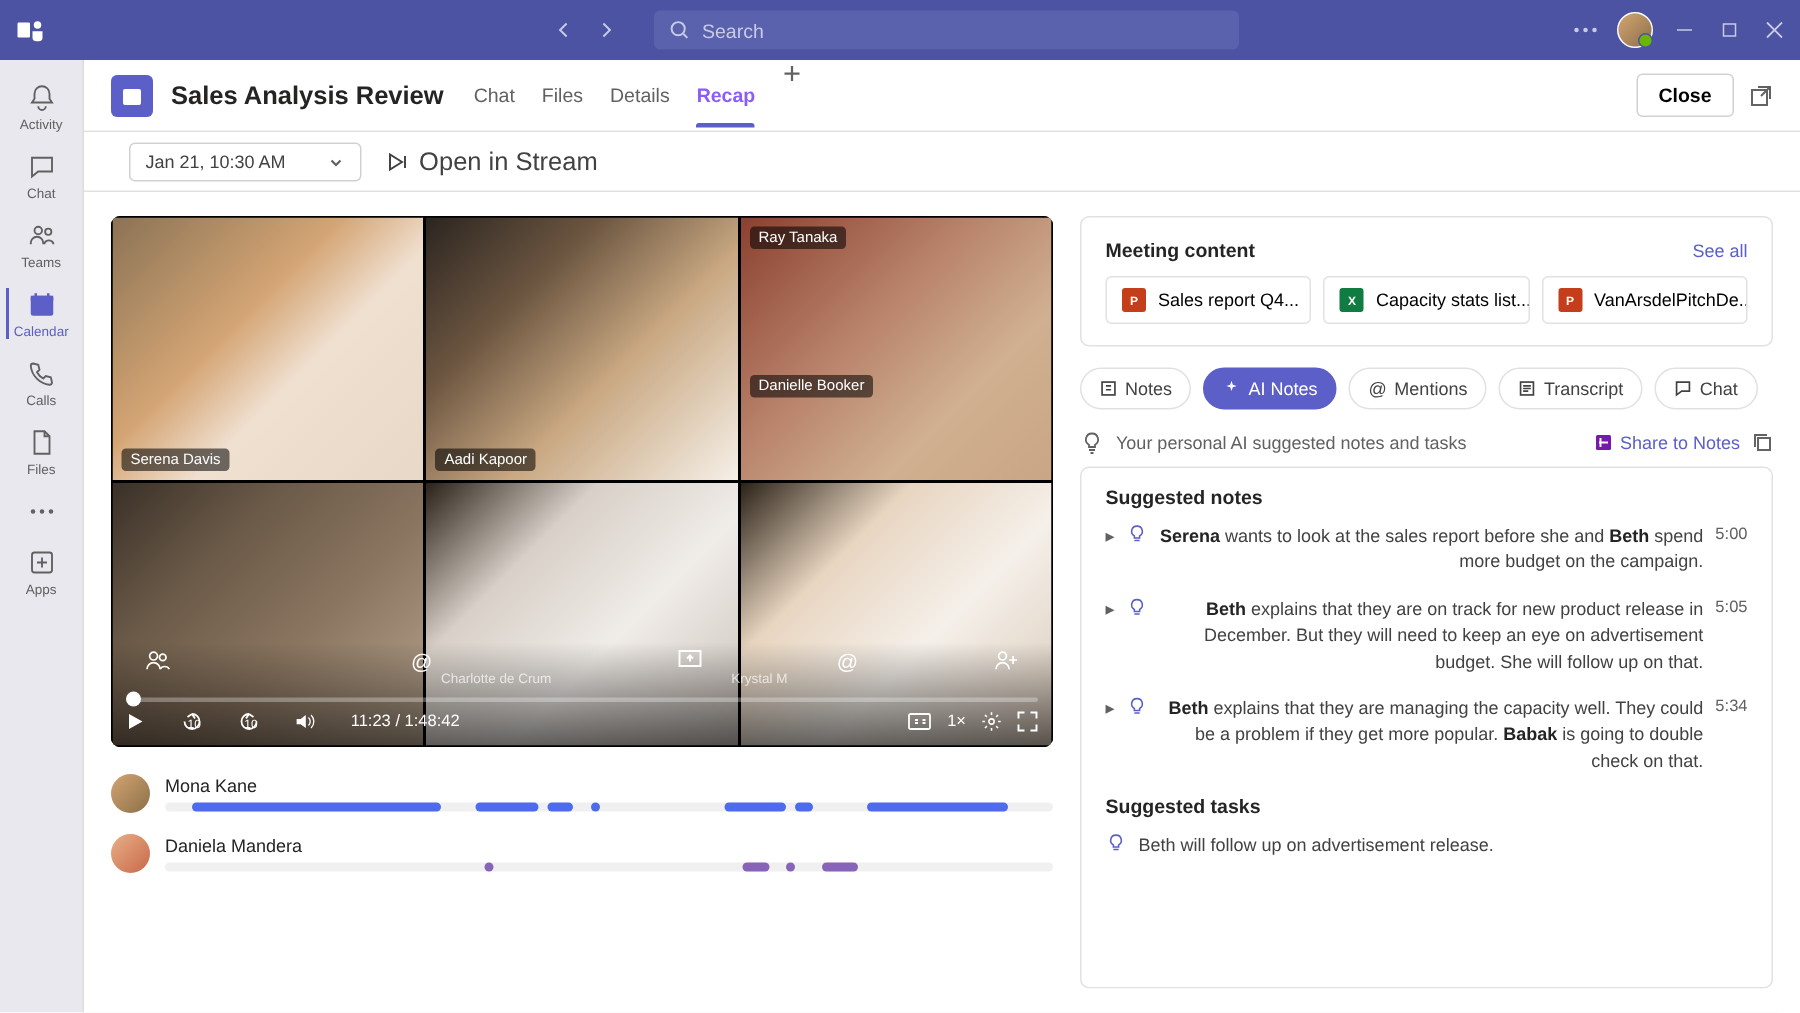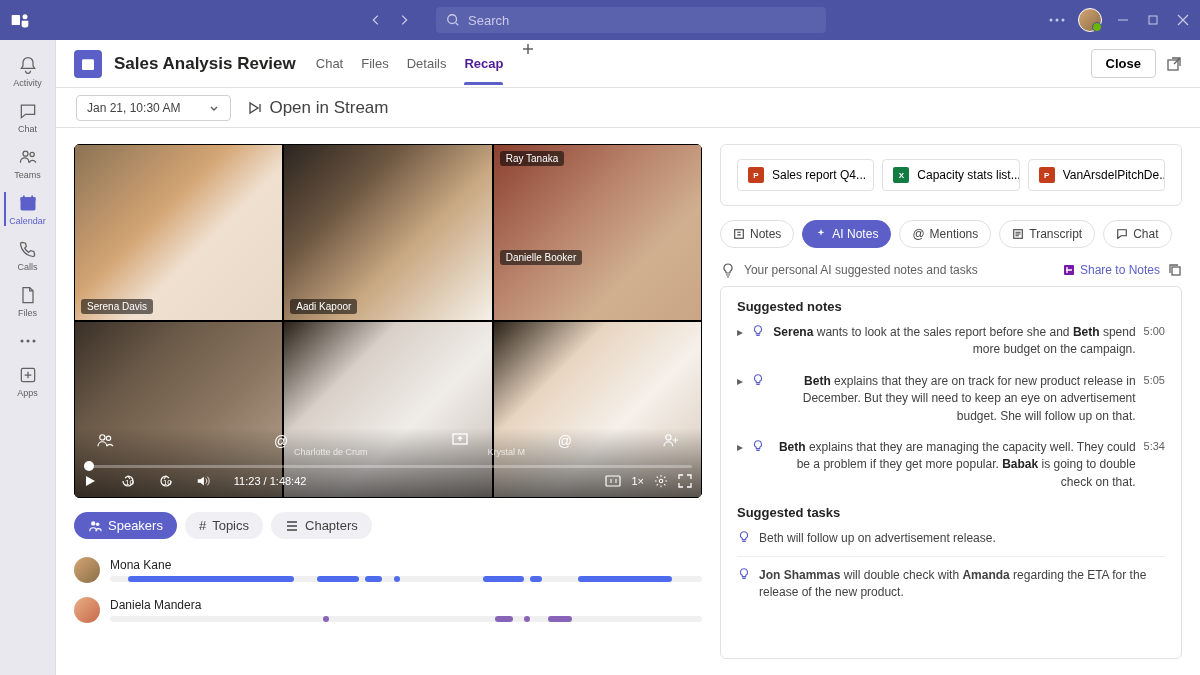--- a/index.html
+++ b/index.html
@@ -26,29 +26,29 @@
 .rail-icon { width: 22px; height: 22px; display:flex; align-items:center; justify-content:center; }
 
 .main { flex: 1; display: flex; flex-direction: column; background: #fff; overflow: hidden; }
 
 
 .header { height: 48px; display: flex; align-items: center; padding: 0 18px; border-bottom: 1px solid #e1e1e1; gap: 12px; }
 .header .cal-icon { width: 28px; height: 28px; background: #5b5fc7; border-radius: 4px; display:flex; align-items:center; justify-content:center; color:#fff; }
 .header h1 { font-size: 17px; font-weight: 700; color: #252423; margin-right: 8px; }
 .header .tabs { display: flex; gap: 18px; font-size: 13px; color: #616161; }
 .header .tab { cursor: pointer; padding: 14px 0; position: relative; }
-.header .tab.active { color: #4c1d95; font-weight: 600; }
+.header .tab.active { color: #8b5cf6; font-weight: 600; }
 .header .tab.active::after { content:''; position:absolute; bottom:0; left:0; right:0; height:3px; background:#5b5fc7; border-radius:2px 2px 0 0; }
 .header .add-tab { color:#616161; cursor:pointer; }
 .header .right { margin-left: auto; display: flex; gap: 10px; align-items:center; }
 .header .close-btn { border: 1px solid #d1d1d1; background: #fff; padding: 6px 14px; border-radius: 4px; font-size: 13px; cursor: pointer; font-weight:600; }
 .header .popout { cursor:pointer; color:#616161; }
 
 
-.subbar { height: 40px; display: flex; align-items: center; padding: 0 20px; gap: 16px; border-bottom: 1px solid #e1e1e1; }
+.subbar { height: 40px; display: flex; align-items: center; padding: 0 30px; gap: 16px; border-bottom: 1px solid #e1e1e1; }
 .subbar .date-dd { border: 1px solid #d1d1d1; border-radius: 4px; padding: 5px 10px; font-size: 12px; display: flex; align-items: center; gap: 28px; cursor: pointer; color:#424242; }
 .subbar .stream-link { display:flex; align-items:center; gap:6px; font-size:17px; color:#424242; cursor:pointer; }
 
 
 .content { flex: 1; display: flex; overflow: hidden; padding: 16px 18px; gap: 18px; }
 .left { flex: 0 0 628px; display: flex; flex-direction: column; }
 .right-pane { flex: 1; display: flex; flex-direction: column; overflow: hidden; }
 
 
 .video { width: 628px; height: 354px; background: #000; border-radius: 6px; position: relative; overflow: hidden; }
@@ -409,40 +409,20 @@
                 <span class="vbtn">
                     <svg width="14" height="14" viewBox="0 0 14 14" fill="none" stroke="#fff" stroke-width="1.3">
                       <path d="M1 5V1h4M13 5V1H9M1 9v4h4M13 9v4H9"></path>
                     </svg>
                   </span>
               </div>
             </div>
           </div>
         </div>
 
-        <div class="pills">
-          <div class="pill active">
-              <svg width="14" height="14" viewBox="0 0 16 16" fill="currentColor">
-                <circle cx="6" cy="5" r="2.5"></circle>
-                <circle cx="11" cy="6" r="2"></circle>
-                <path d="M2 14a4 4 0 018 0M9 14a3 3 0 016 0" fill="none" stroke="currentColor" stroke-width="1.3"></path>
-              </svg>
-              <span>Speakers</span>
-            </div>
-          <div class="pill">
-              <span>#</span>
-              <span>Topics</span>
-            </div>
-          <div class="pill">
-              <svg width="14" height="14" viewBox="0 0 14 14" stroke="currentColor" stroke-width="1.3">
-                <path d="M2 3h10M2 7h10M2 11h10"></path>
-              </svg>
-              <span>Chapters</span>
-            </div>
-        </div>
 
         <div class="speakers" id="speakers-container">
             <div class="speaker">
               <div class="sp-av av1"></div>
     <div class="sp-body">
                 <div class="sp-name">Mona Kane</div>
     <div class="sp-track">
                   <div class="sp-seg" style="left:3%;width:28%;background:#4f6bed"></div>
                   <div class="sp-seg" style="left:35%;width:7%;background:#4f6bed"></div>
                   <div class="sp-seg" style="left:43%;width:3%;background:#4f6bed"></div>
@@ -463,20 +443,24 @@
                   <div class="sp-seg" style="left:70%;width:1%;background:#8764b8"></div>
                   <div class="sp-seg" style="left:74%;width:4%;background:#8764b8"></div>
                 </div>
               </div>
             </div>
           </div>
       </div>
 
       <div class="right-pane">
         <div class="mc-card">
+          <div class="mc-head">
+            <h3>Meeting content</h3>
+            <span class="see-all">See all</span>
+          </div>
           <div class="mc-files" id="mc-files">
               <div class="mc-file">
                 <div class="fi pp">P</div>
                 <span>Sales report Q4...</span>
               </div>
               <div class="mc-file">
                 <div class="fi xl">X</div>
                 <span>Capacity stats list...</span>
               </div>
               <div class="mc-file">
@@ -577,27 +561,19 @@
             <h4>Suggested tasks</h4>
             <div id="tasks-list">
                 <div class="task">
                   <span class="bulb" style="color:#5b5fc7">
                     <svg width="14" height="14" viewBox="0 0 16 16" fill="none" stroke="currentColor" stroke-width="1.2">
                       <path d="M8 2a4 4 0 00-2 7.5V11h4V9.5A4 4 0 008 2zM6 13h4"></path>
                     </svg>
                   </span>
                   <span class="txt">Beth will follow up on advertisement release.</span>
                 </div>
-                <div class="task">
-                  <span class="bulb" style="color:#5b5fc7">
-                    <svg width="14" height="14" viewBox="0 0 16 16" fill="none" stroke="currentColor" stroke-width="1.2">
-                      <path d="M8 2a4 4 0 00-2 7.5V11h4V9.5A4 4 0 008 2zM6 13h4"></path>
-                    </svg>
-                  </span>
-                  <span class="txt"><b>Jon Shammas</b> will double check with <b>Amanda</b> regarding the ETA for the release of the new product.</span>
-                </div>
               </div>
           </div>
         </div>
       </div>
     </div>
   </div>
 </div>
 
 </body></html>

